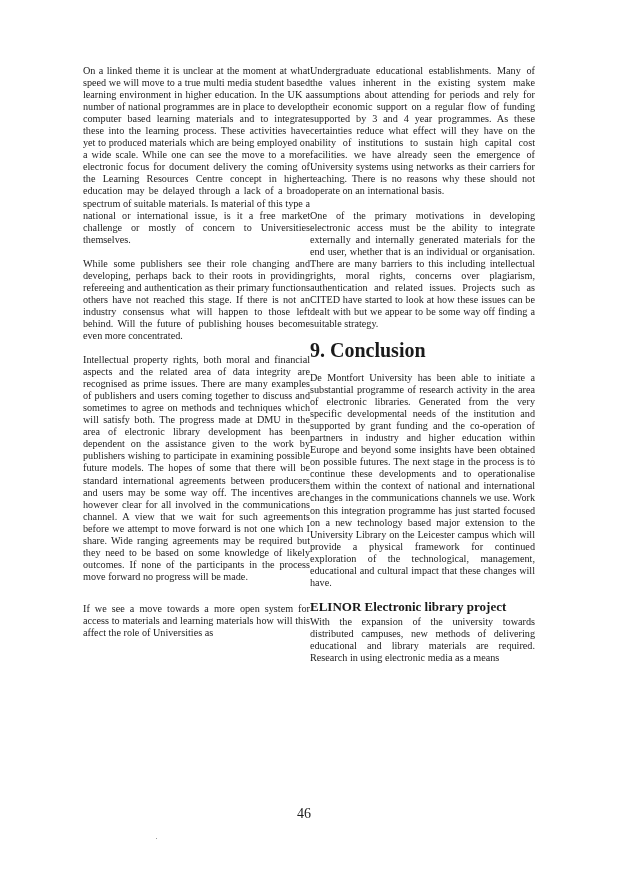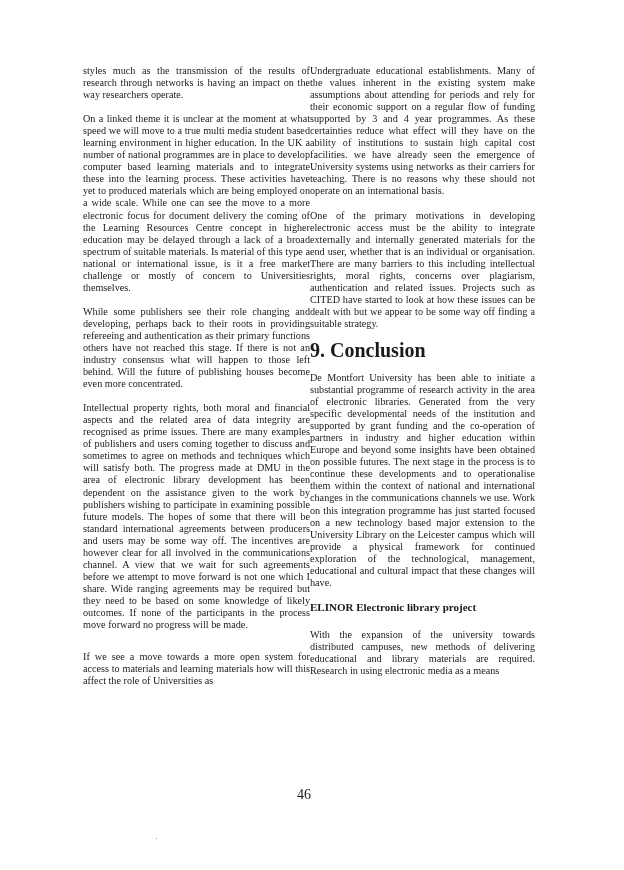--- a/index.html
+++ b/index.html
@@ -3,29 +3,28 @@
 <meta charset="utf-8">
 <style>
   html, body { margin:0; padding:0; }
   body { width:624px; height:870px; background:#ffffff; position:relative; overflow:hidden;
          font-family:"Liberation Serif", serif; color:#1a1a1a; }
   .col { position:absolute; top:65px; width:227px; font-size:10.2px; line-height:12.05px; }
   .col.left { left:83px; }
   .col.right { left:310px; width:225px; }
   .para { margin:0 0 12px 0; text-align:justify; }
   .h2 { font-weight:bold; font-size:20px; line-height:16px; margin:4px 0 14px 0; }
-  .h3 { font-weight:bold; font-size:11px; line-height:12px; margin:0 0 16px 0;font-family:Liberation Serif, serif; }
-  .pagenum { position:absolute; left:297px; top:787px; font-size:14px; }
+  .h3 { font-weight:bold; font-size:13px; line-height:12px; margin:0 0 3px 0;font-family:Liberation Serif, serif; }
+  .pagenum { position:absolute; left:297px; top:806px; font-size:14px; }
   .dot { position:absolute; width:1px; height:1px; background:#999; }
 </style>
 </head>
 <body>
 
 <div class="col left">
-  <p class="para">styles much as the transmission of the results of research through networks is having an impact on the way researchers operate.</p>
   <p class="para">On a linked theme it is unclear at the moment at what speed we will move to a true multi media student based learning environment in higher education. In the UK a  number of national programmes are in place to develop computer based learning materials and to integrate these into the learning process. These activities have yet to produced  materials which are being employed on a wide scale. While one can see the move to a more electronic focus for document delivery the coming of the  Learning Resources Centre concept  in higher education may be delayed through a lack of  a broad spectrum of suitable materials. Is material of this type a national or international issue, is it a free market challenge or mostly of concern to Universities themselves.</p>
   <p class="para">While some publishers see their role changing and developing, perhaps back to their roots in providing refereeing and authentication as their primary functions others have not reached this stage. If there is not an industry consensus what will happen to those left behind. Will the future of publishing houses become even more concentrated.</p>
   <p class="para">Intellectual property rights, both moral and financial aspects and the related area of data integrity are recognised as prime issues. There are many examples of publishers and users coming together to discuss and sometimes to agree on methods and techniques which will satisfy both. The progress made at DMU in the area of electronic library development has been dependent on the assistance given to the work by publishers wishing to participate in examining possible future models.  The hopes of some that there will be standard international agreements between producers and users may be some way off. The incentives are however clear for all involved in the communications channel. A view that we wait for such agreements before we attempt to move forward is not one which I share. Wide ranging agreements may be required but they need to be based on some knowledge of likely outcomes. If none of the participants in the process move forward no progress will be made.</p>
   <p class="para" style="margin-top:20px">If we see a move towards a more open system for access to materials and learning materials how will this affect the role of Universities as</p>
 </div>
 
 <div class="col right">
   <p class="para">Undergraduate educational establishments. Many of the values inherent in the existing system make assumptions about attending  for periods and rely for their economic support on a regular flow of funding supported by 3 and 4 year programmes. As these certainties reduce what effect will they have on the ability of institutions to sustain high capital cost facilities. we have already seen the emergence of University systems using networks as their carriers for teaching. There is no reasons why these should not operate on an international basis.</p>
   <p class="para">One of the primary motivations in developing electronic access must be the ability to integrate externally and internally generated materials for the end user, whether that is an individual or organisation. There are many barriers to this including intellectual rights, moral rights, concerns over plagiarism, authentication and related issues. Projects such as CITED have started to look at how these issues can be dealt with but we appear to be some way off finding a suitable strategy.</p>
   <div class="h2">9. Conclusion</div>

